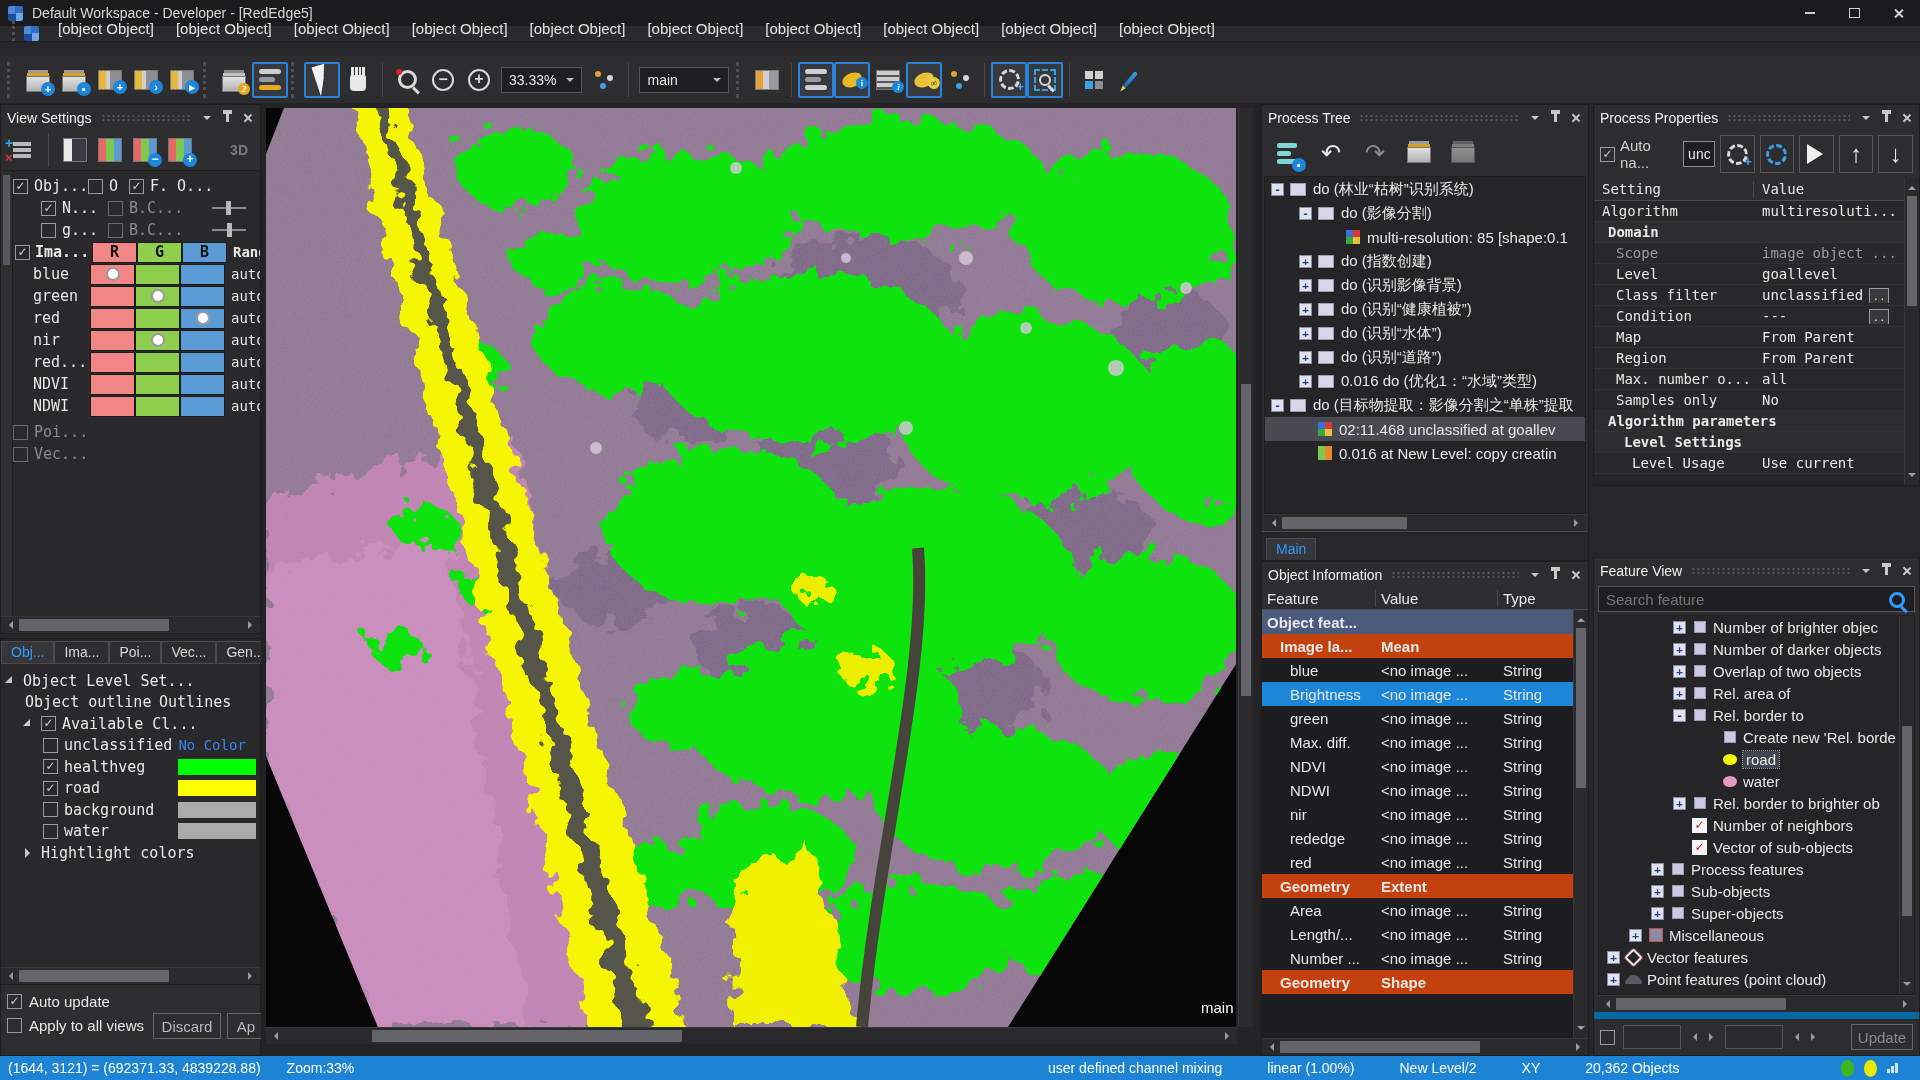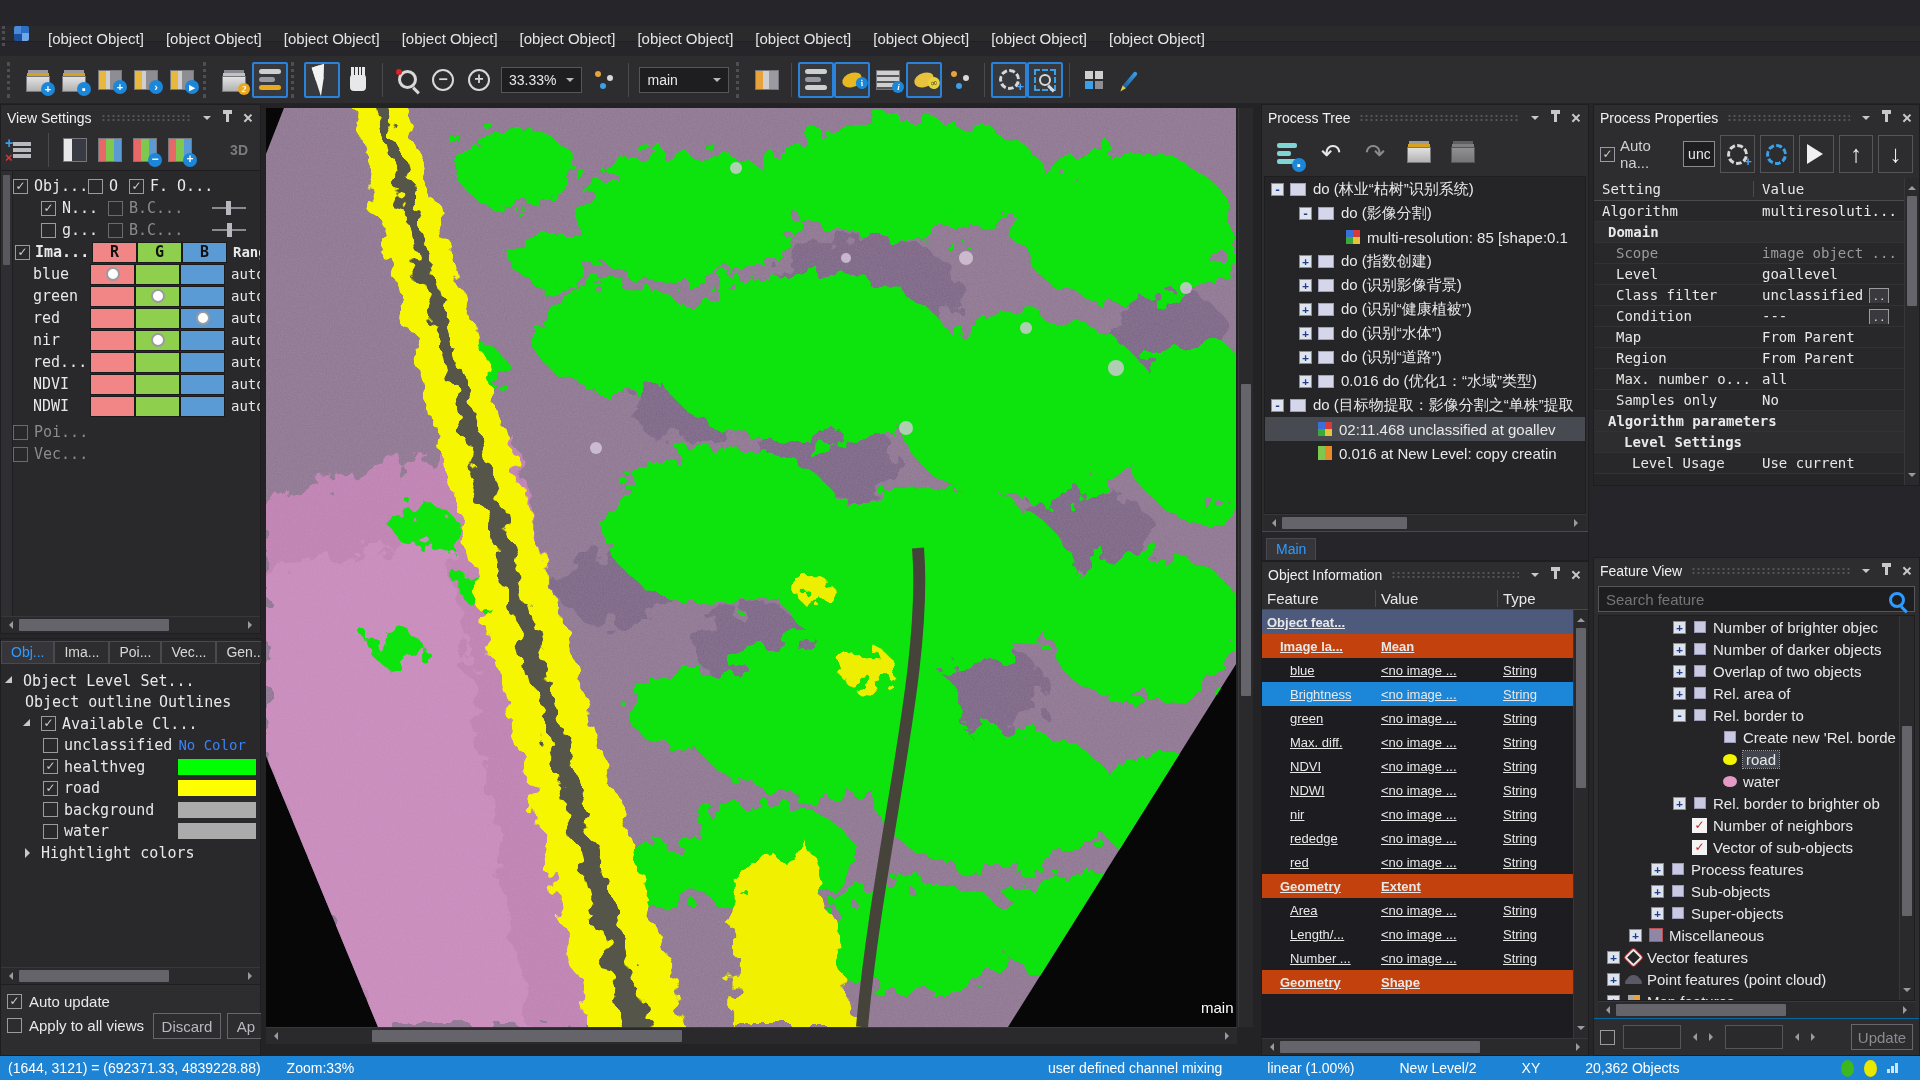--- a/index.html
+++ b/index.html
@@ -14,21 +14,21 @@
   .win-btns{margin-left:auto;display:flex;height:26px;}
   .win-btn{width:44px;height:26px;display:flex;align-items:center;justify-content:center;color:#cfcfcf;}
   .glyph-min{width:10px;height:2px;background:#cfcfcf;}
   .glyph-max{width:9px;height:8px;border:1px solid #cfcfcf;}
   .glyph-close{position:relative;width:11px;height:11px;}
   .glyph-close::before,.glyph-close::after{content:"";position:absolute;left:5px;top:0;width:1.5px;height:11px;background:#cfcfcf;}
   .glyph-close::before{transform:rotate(45deg);} .glyph-close::after{transform:rotate(-45deg);}
 
   
   .menubar{position:absolute;left:0;top:26px;width:1920px;height:16px;background:#2a2a2d;border-bottom:1px solid #202022;
-           display:flex;align-items:flex-start;box-sizing:border-box;padding-left:2px;}
+           display:flex;align-items:flex-end;box-sizing:border-box;padding-left:12px;}
   .menugrip{width:5px;height:20px;border-left:3px dotted #4e4e54;margin-right:4px;}
   .menubar .appicon{margin-right:8px;}
   .menu-item{padding:4px 11px;color:#e4e4e4;}
 
   
   .toolbar{position:absolute;left:0;top:56px;width:1920px;height:48px;background:#2d2d30;border-bottom:1px solid #242427;
            display:flex;align-items:center;box-sizing:border-box;padding-left:4px;}
   .tb-grip{width:7px;height:36px;border-left:3px dotted #4e4e54;margin:0 3px;}
   .tb-sep{width:1px;height:34px;background:#4a4a4e;margin:0 6px;}
   .tb-btn{width:36px;height:36px;display:flex;align-items:center;justify-content:center;position:relative;border:2px solid transparent;border-radius:2px;box-sizing:border-box;}
@@ -180,21 +180,21 @@
   .nico[data-icon="copy"]{background:linear-gradient(90deg,#7ec850 50%,#e88a2a 50%);color:#f8f8f8;
         font:bold 9px/14px "DejaVu Sans Mono",monospace;text-align:center;}
   .pt-tabs{flex:0 0 28px;display:flex;align-items:flex-end;background:#26262a;padding-left:4px;border-top:1px solid #4a4a4e;}
 
   
   .oi-head{display:flex;height:22px;background:#2d2d30;border-bottom:1px solid #4a4a4e;font-size:15px;align-items:center;flex:0 0 22px;}
   .oi-c1{width:114px;padding-left:5px;box-sizing:border-box;border-right:1px solid #4a4a4e;}
   .oi-c2{width:122px;padding-left:5px;box-sizing:border-box;border-right:1px solid #4a4a4e;}
   .oi-c3{flex:1;padding-left:5px;}
   .oi-rows{position:relative;flex:1;overflow:hidden;background:#1d1d21;}
-  .oi-row{display:flex;align-items:center;height:24px;font-size:13px;background:#1d1d21;text-decoration:underline;}
+  .oi-row{display:flex;align-items:center;height:24px;font-size:15px;background:#1d1d21;}
   .oi-row[data-k="g1"]{background:#4d5a7c;font-weight:bold;}
   .oi-row[data-k="g2"]{background:#c2410c;font-weight:bold;}
   .oi-row[data-sel="1"]{background:#1c86d8;}
   .oi-row .oi-c1{border-right:none;} .oi-row .oi-c2{border-right:none;}
   .oi-row[data-k="g2"] .oi-c1{padding-left:18px;}
   .oi-row[data-k="leaf"] .oi-c1{padding-left:28px;}
   .oi-tabs{flex:0 0 28px;display:flex;align-items:flex-end;background:#26262a;padding-left:2px;border-top:1px solid #4a4a4e;}
 
   
   .pp-toolbar{height:48px;display:flex;align-items:center;gap:5px;padding:0 6px;flex:0 0 48px;font-size:15px;}
@@ -234,41 +234,56 @@
   .fv-ic[data-icon="sq"]::before{content:"";width:10px;height:10px;background:#c9c9e4;border:1px solid #9a9ab8;}
   .fv-ic[data-icon="ydot"]::before{content:"";width:14px;height:11px;border-radius:50%;background:#f4f400;}
   .fv-ic[data-icon="pdot"]::before{content:"";width:14px;height:11px;border-radius:50%;background:#e39ac4;}
   .fv-ic[data-icon="curve"]{background:#f4f4f4;color:#cc2020;font:bold 12px/15px "DejaVu Sans",sans-serif;}
   .fv-ic[data-icon="curve"]::before{content:"✓";}
   .fv-ic[data-icon="puzzle"]::before{content:"";width:12px;height:12px;background:#8f87a8;border:1px solid #c05050;}
   .fv-ic[data-icon="poly"]::before{content:"";width:9px;height:9px;border:2px solid #e8e8e8;transform:rotate(45deg);border-radius:2px;box-shadow:0 0 0 1px #a03030;}
   .fv-ic[data-icon="cloud"]::before{content:"";width:13px;height:8px;background:#5a5a66;border-radius:6px 6px 2px 2px;box-shadow:-3px 2px 0 -1px #5a5a66,3px 2px 0 -1px #5a5a66;}
   .fv-ic[data-icon="map"]::before{content:"";width:12px;height:12px;background:conic-gradient(#e8a23c 0 25%,#c8c8c8 0 50%,#e8d23c 0 75%,#a8a8a8 0);}
   .fv-row[data-sel="1"] .fv-label{background:#41464e;outline:1px dotted #9a9aa0;padding:0 3px;}
-  .fv-bottom{flex:0 0 36px;display:flex;align-items:center;gap:8px;padding:0 6px;background:#2d2d30;border-top:1px solid #0369a1;}
+  .fv-bottom{flex:0 0 36px;display:flex;align-items:center;gap:8px;padding:0 6px;background:#2d2d30;border-top:7px solid #0369a1;}
   .fv-input{width:56px;height:22px;background:#2a2a2d;border:1px solid #55555a;}
   .spin{display:flex;gap:12px;}
   #update-btn{margin-left:auto;width:62px;height:26px;color:#8a8a90;}
 
   
   .statusbar{position:absolute;left:0;top:1056px;width:1920px;height:24px;background:#1d83d4;color:#fff;
              display:flex;align-items:center;font-size:14px;box-sizing:border-box;padding:0 8px;}
   .sb-left{width:480px;display:flex;gap:26px;}
   .sb-items{display:flex;gap:45px;margin-left:560px;}
   .sb-dots{margin-left:auto;display:flex;align-items:center;gap:10px;padding-right:14px;}
   .dot{width:13px;height:17px;border-radius:50%;}
   .dot.green{background:#3cb81e;} .dot.yellow{background:#e8e800;}
   .bars-ic{display:flex;align-items:flex-end;gap:1px;}
   .bars-ic i{width:3px;background:#cfe4f4;}
 </style>
 </head>
 <body>
 
 <div id="app">
 
+  <div class="titlebar">
+    <span class="appicon"></span>
+    <span>Default Workspace - Developer - [RedEdge5]</span>
+    <div class="win-btns">
+      <span class="win-btn">
+          <i class="glyph-min"></i>
+        </span>
+      <span class="win-btn">
+          <i class="glyph-max"></i>
+        </span>
+      <span class="win-btn">
+          <i class="glyph-close"></i>
+        </span>
+    </div>
+  </div>
 
   <div class="menubar">
     <span class="menugrip"></span>
     <span class="appicon"></span>
     <div style="display:flex">
 
     <span class="menu-item">[object Object]</span>
         <span class="menu-item">[object Object]</span>
         <span class="menu-item">[object Object]</span>
         <span class="menu-item">[object Object]</span>

